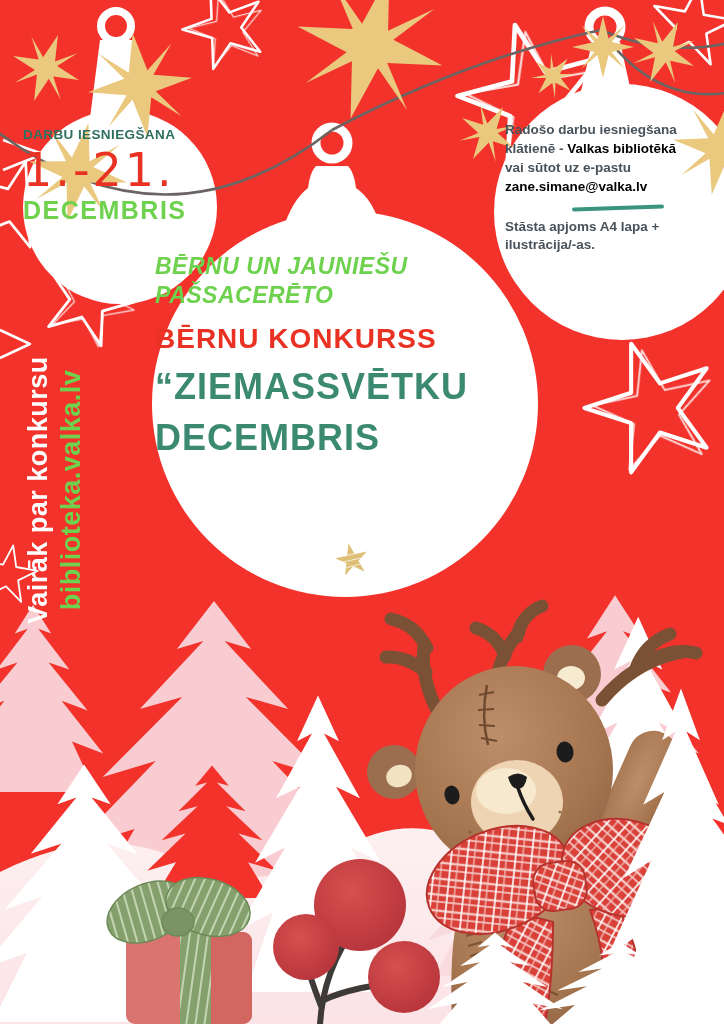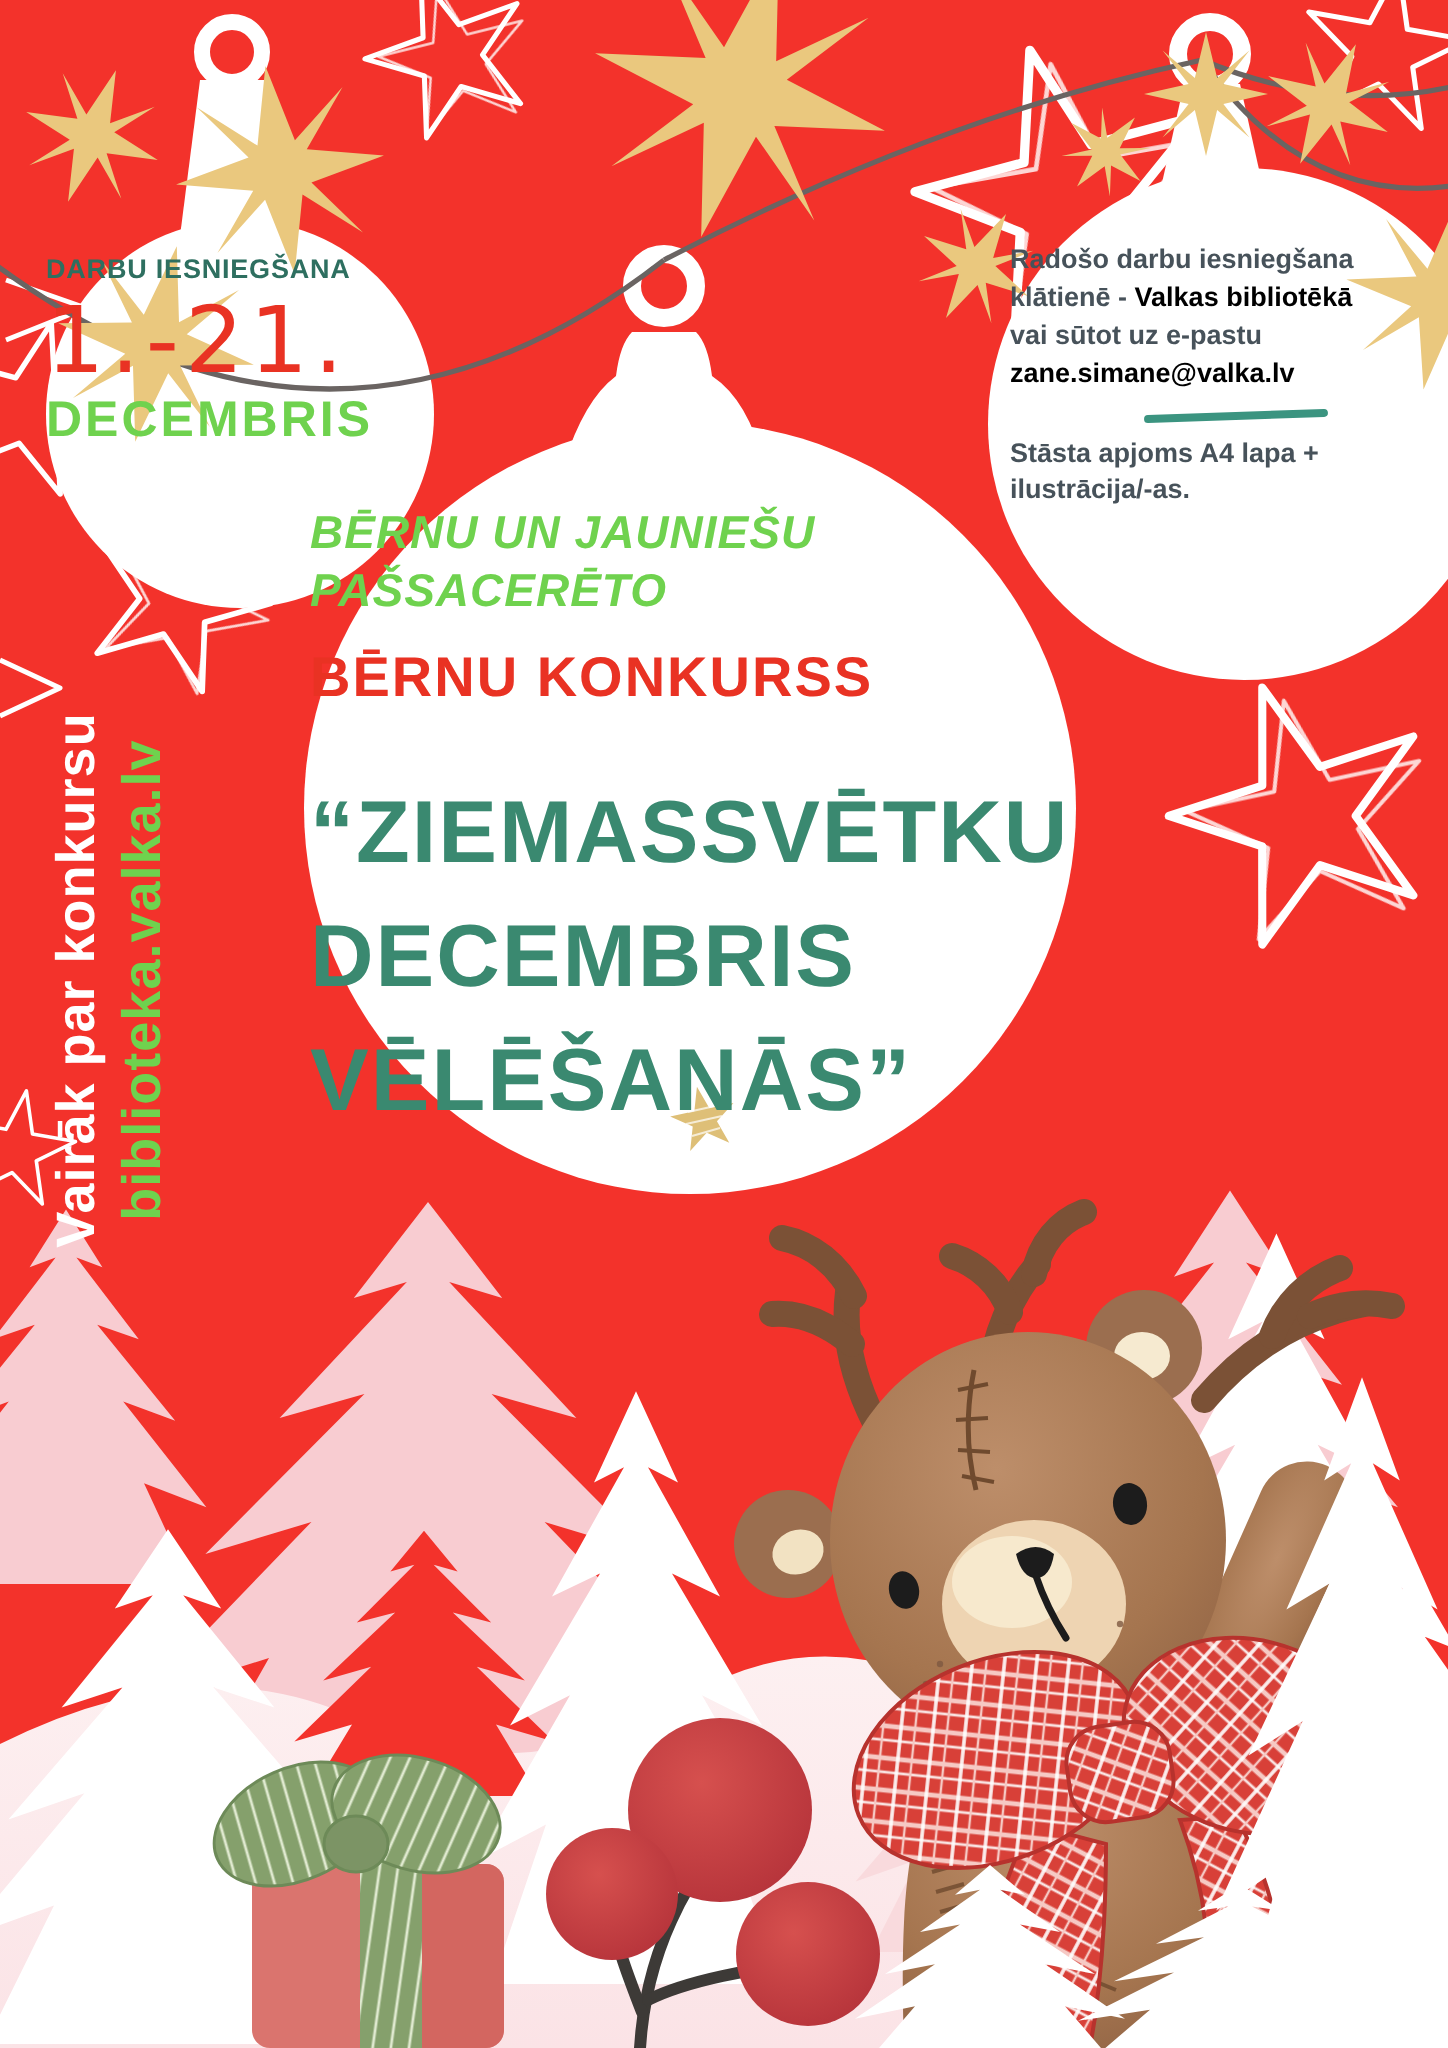--- a/index.html
+++ b/index.html
@@ -22,21 +22,21 @@
   
   .tr{left:505px;top:121px;width:225px;font-size:13.5px;font-weight:700;
       color:#47525a;line-height:1.4;}
   .tr .teal{color:#000000;}
   .tr .divider{width:92px;height:4px;background:#3b9480;border-radius:3px;
                margin:9px auto 8px auto;transform:rotate(-2deg);}
   
   .ct{left:155px;top:252px;width:380px;}
   .ct .aud{font-size:23px;font-weight:800;color:#6fd24e;line-height:1.25;letter-spacing:.5px;font-style:italic;}
   .ct .contest{margin-top:13px;font-size:28px;font-weight:800;color:#e93223;letter-spacing:1px;}
-  .ct .title{margin-top:31px;font-size:44px;font-weight:800;color:#3a8970;
+  .ct .title{margin-top:6px;font-size:36px;font-weight:800;color:#3a8970;
              line-height:1.42;letter-spacing:1px;
              font-family:"Liberation Sans",sans-serif;}
 
   
   .side{left:-93px;top:445px;width:320px;height:90px;transform:rotate(-90deg);
         text-align:center;line-height:1.22;}
   .side .l1{font-size:27px;font-weight:700;color:#ffffff;letter-spacing:.5px;}
   .side .l2{font-size:27px;font-weight:700;color:#6fd24e;letter-spacing:.5px;}
 </style>
 </head>
@@ -252,21 +252,20 @@
     <div>ilustrācija/-as.</div>
   </div>
 
   <div class="txt ct">
     <div class="aud">BĒRNU UN JAUNIEŠU</div>
     <div class="aud">PAŠSACERĒTO</div>
     <div class="contest">BĒRNU KONKURSS</div>
     <div class="title">
       <div>“ZIEMASSVĒTKU</div>
       <div>DECEMBRIS</div>
-      <div>VĒLĒŠANĀS”</div>
     </div>
   </div>
 
   <div class="txt side">
     <div class="l1">Vairāk par konkursu</div>
     <div class="l2">biblioteka.valka.lv</div>
   </div>
 
 </div>
 

